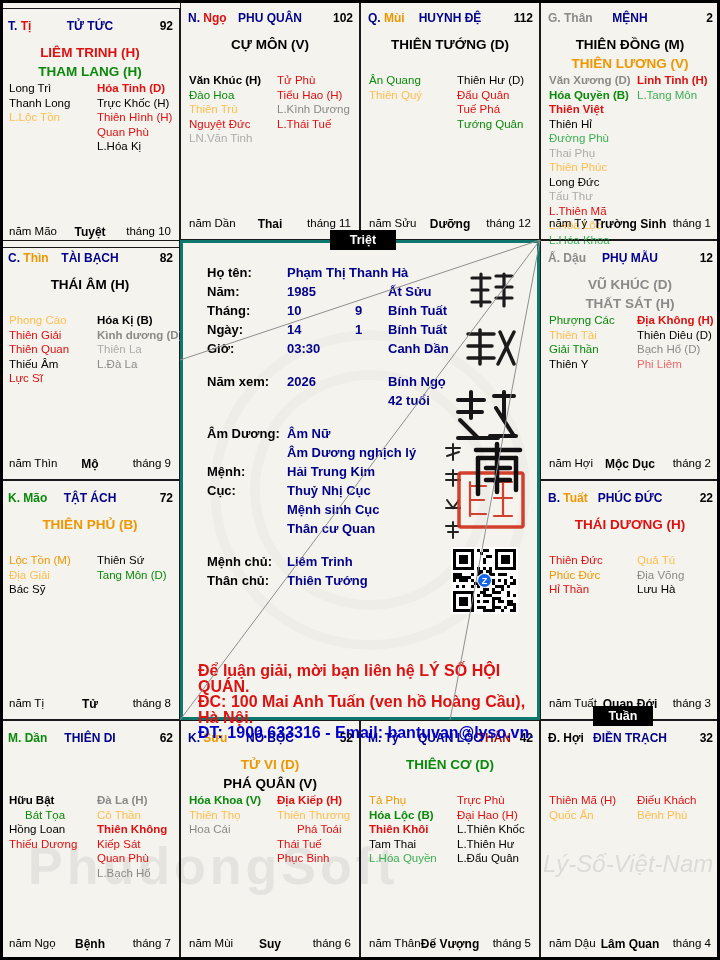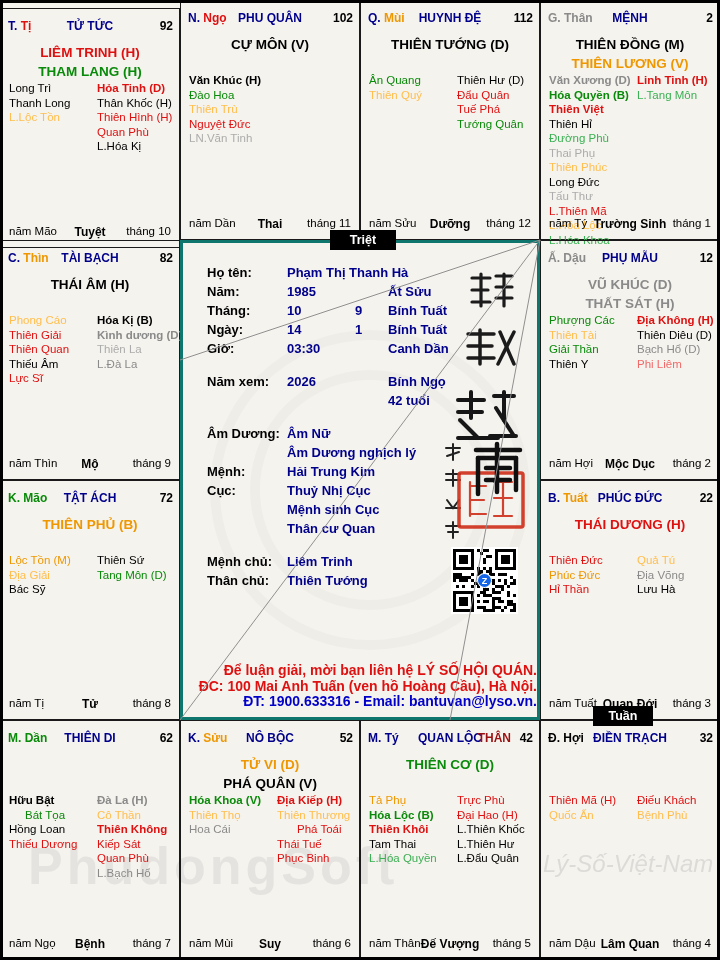--- a/index.html
+++ b/index.html
@@ -23,22 +23,22 @@
   .cell-bottom{position:absolute;left:8px;right:8px;bottom:7px;height:15px;font-size:11.5px;}
   .nam{position:absolute;left:0;} .thang{position:absolute;right:0;}
   .stage{position:absolute;left:0;right:0;text-align:center;font-weight:bold;font-size:12px;}
   .center-box{position:absolute;left:180px;top:240px;width:360px;height:480px;
               border:3px solid #0f766e;box-sizing:border-box;z-index:2;}
   .irow{position:absolute;left:0;width:100%;height:19px;font-size:13px;font-weight:bold;white-space:nowrap;}
   .irow .lab{position:absolute;left:24px;color:#000;}
   .irow .c1{position:absolute;left:104px;color:#00008B;}
   .irow .c2{position:absolute;left:172px;color:#00008B;}
   .irow .c3{position:absolute;left:205px;color:#00008B;}
-  #contact{position:absolute;left:8px;right:0;top:420px;text-align:right;
-           font-size:14px;font-weight:bold;line-height:15.5px;}
+  #contact{position:absolute;left:15px;right:0;top:420px;text-align:left;
+           font-size:16px;font-weight:bold;line-height:15.5px;}
   .badge{position:absolute;background:#000;color:#fff;font-weight:bold;font-size:12.5px;
          text-align:center;padding:2px 0;z-index:7;line-height:16px;}
   #triet{left:330px;top:230px;width:66px;}
   #tuan{left:593px;top:706px;width:60px;}
   #lines{position:absolute;left:0;top:0;z-index:5;pointer-events:none;}
   #art{position:absolute;left:438px;top:260px;z-index:3;pointer-events:none;}
   #qr-svg{position:absolute;left:451px;top:547px;z-index:3;}
 </style>
 </head>
 <body>
@@ -63,21 +63,21 @@
        <div style="color:#DE1111">LIÊM TRINH (H)</div>
           <div style="color:#0A8A0A">THAM LANG (H)</div>
      </div>
      <div class="slist sl-left">
           <div style="color:#000000;">Long Trì</div>
           <div style="color:#000000;">Thanh Long</div>
           <div style="color:#FFBE4D;">L.Lộc Tồn</div>
         </div>
      <div class="slist sl-right">
           <div style="color:#DE1111;font-weight:bold;">Hỏa Tinh (D)</div>
-          <div style="color:#000000;">Thân Khốc (H)</div>
+          <div style="color:#000000;">Trực Khốc (H)</div>
           <div style="color:#DE1111;">Thiên Hình (H)</div>
           <div style="color:#DE1111;">Quan Phù</div>
           <div style="color:#000000;">L.Hóa Kị</div>
         </div>
      <div class="cell-bottom">
        <span class="nam">năm Mão</span>
        <span class="stage">Tuyệt</span>
        <span class="thang">tháng 10</span>
      </div>
       </div>
@@ -92,20 +92,26 @@
      </div>
      <div class="majors">
        <div style="color:#000000">CỰ MÔN (V)</div>
      </div>
      <div class="slist sl-left">
           <div style="color:#000000;font-weight:bold;">Văn Khúc (H)</div>
           <div style="color:#0A8A0A;">Đào Hoa</div>
           <div style="color:#FFBE4D;">Thiên Trù</div>
           <div style="color:#DE1111;">Nguyệt Đức</div>
           <div style="color:#ACACAC;">LN.Văn Tinh</div>
+        </div>
+     <div class="slist sl-right">
+          <div style="color:#DE1111;">Tử Phù</div>
+          <div style="color:#DE1111;">Tiểu Hao (H)</div>
+          <div style="color:#8A8A8A;">L.Kình Dương</div>
+          <div style="color:#DE1111;">L.Thái Tuế</div>
         </div>
      <div class="cell-bottom">
        <span class="nam">năm Dần</span>
        <span class="stage">Thai</span>
        <span class="thang">tháng 11</span>
      </div>
       </div>
       <div class="cell" style="left: 360px; top: 0px;">
         <div class="cell-header">
        <span class="sb">

